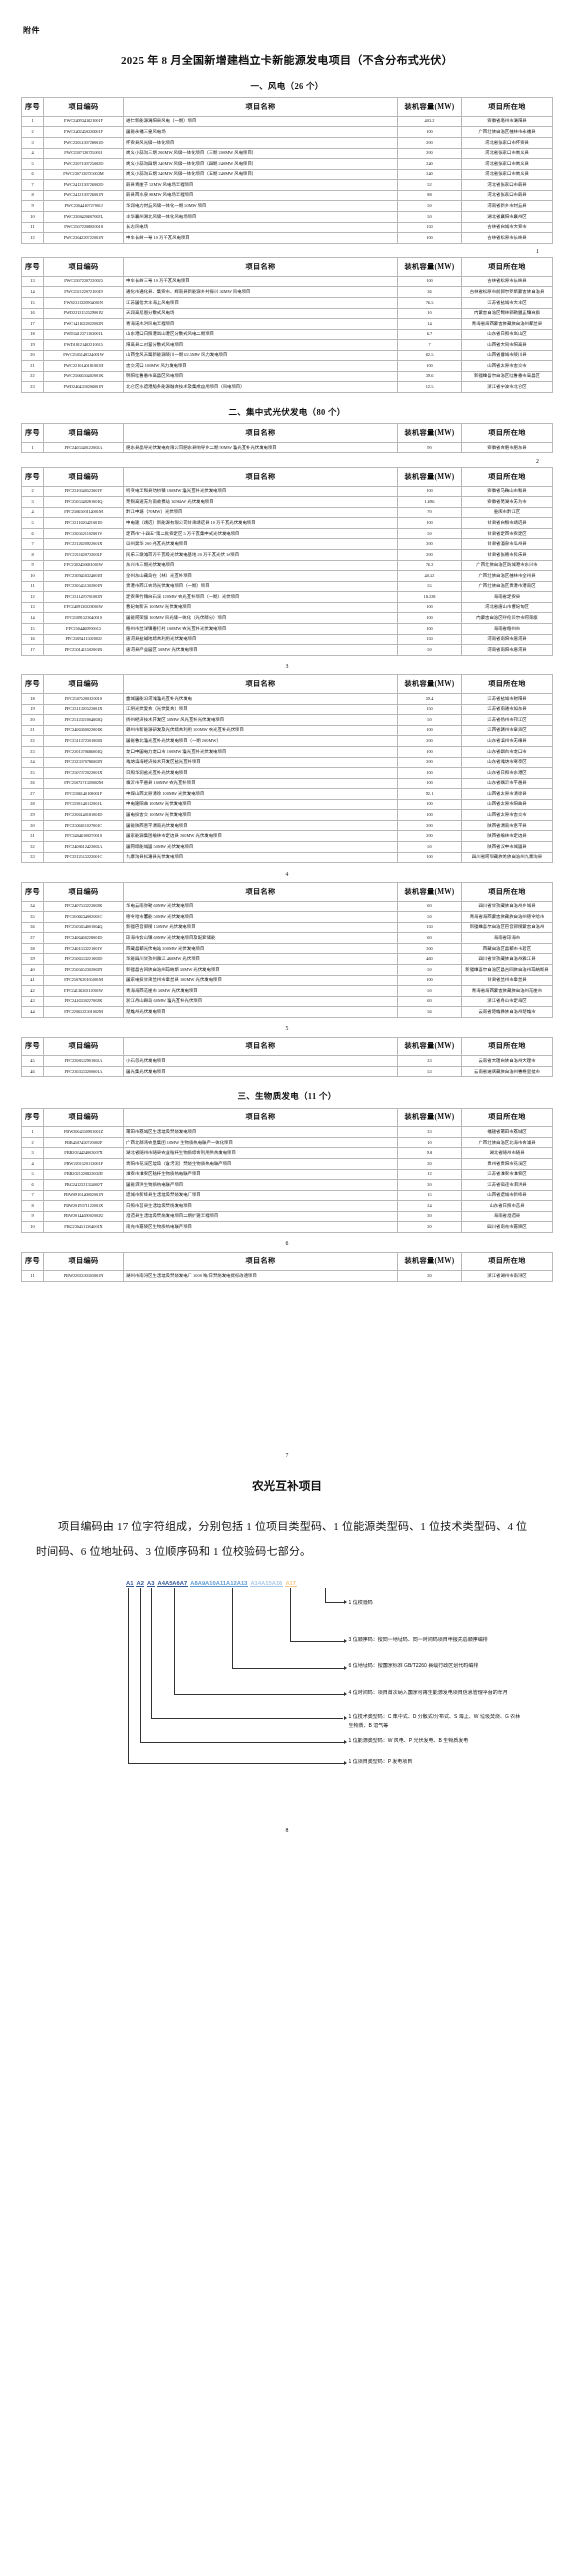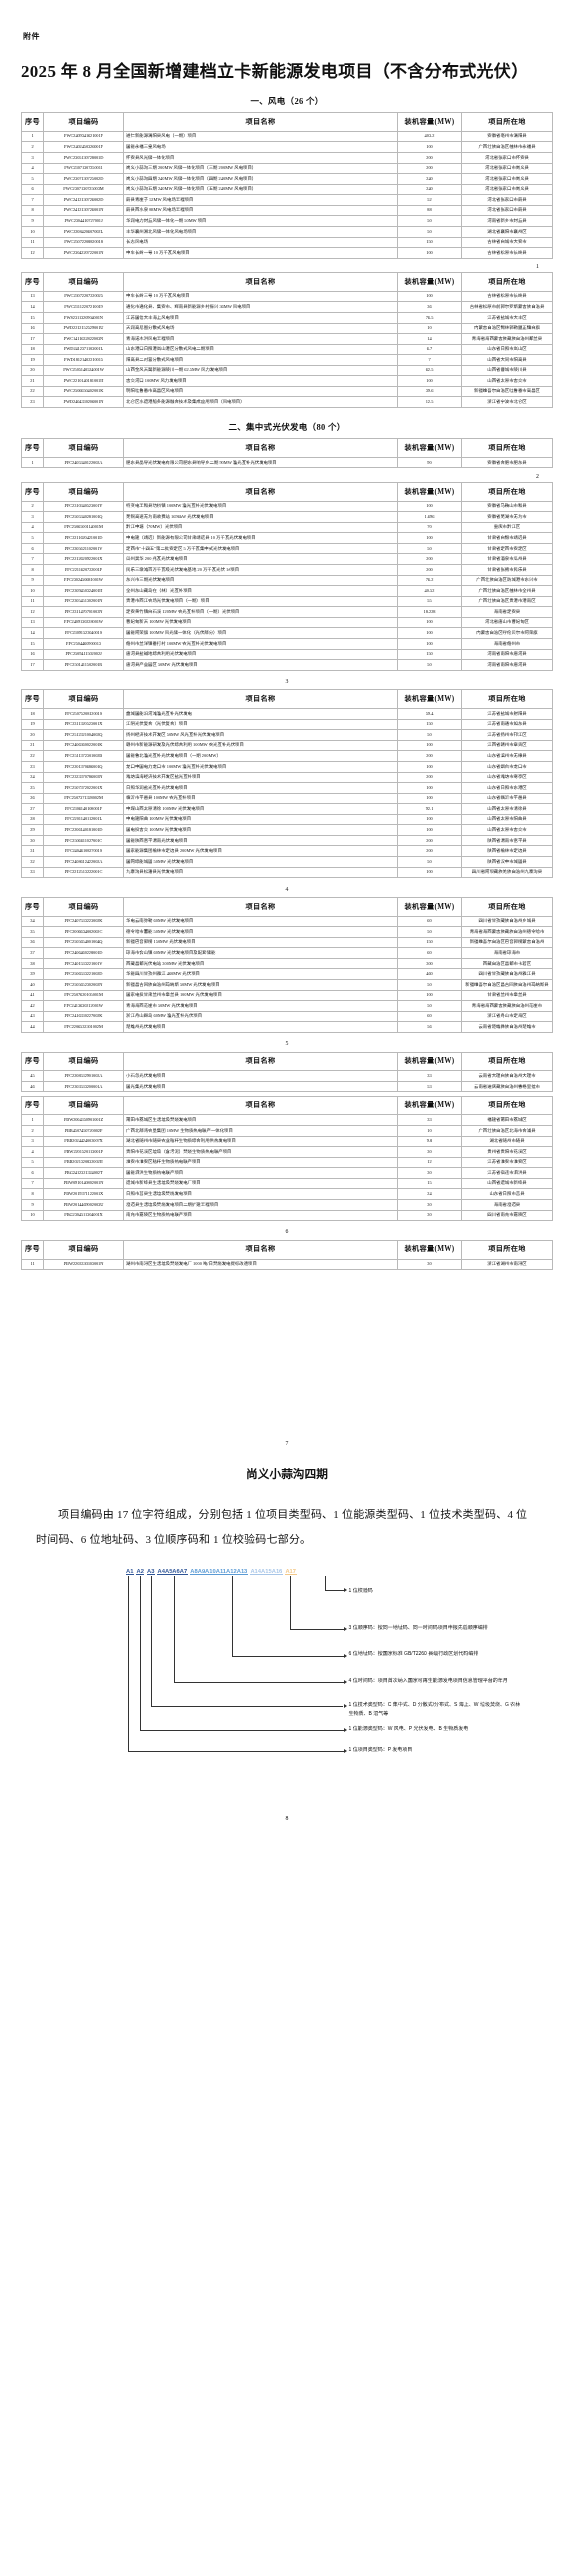--- a/index.html
+++ b/index.html
@@ -15,28 +15,28 @@
     color: #111111;
     -webkit-font-smoothing: antialiased;
   }
   .page {
     width: 574px;
     padding: 0 21px;
     position: relative;
   }
   .attach-label {
     font-size: 8px;
-    padding-top: 30px;
+    padding-top: 24px;
     padding-left: 2.1px;
     letter-spacing: 0.5px;
     font-weight: 600;
   }
   .doc-title {
-    text-align: left;
-    font-size: 17px;
+    text-align: center;
+    font-size: 11px;
     font-weight: 700;
     letter-spacing: 0.3px;
     margin-top: 16px;
     margin-bottom: 0;
     font-family: "Liberation Serif", "DejaVu Serif", serif;
   }
   .section-title {
     text-align: center;
     font-size: 8.5px;
     font-weight: 700;
@@ -765,20 +765,21 @@
         <tr>
           <td class="c-idx">46</td>
           <td class="c-code">PPC2303533200001A</td>
           <td class="c-name">国光集光伏发电项目</td>
           <td class="c-cap">53</td>
           <td class="c-loc">云南省迪庆藏族自治州香格里拉市</td>
         </tr>
       </tbody>
   </table>
 
+  <div class="section-title">三、生物质发电（11 个）</div>
 
   <table class="grid">
     <thead>
       <tr>
         <th class="h-idx">序号</th>
         <th class="h-code">项目编码</th>
         <th>项目名称</th>
         <th class="h-cap">装机容量(MW)</th>
         <th class="h-loc">项目所在地</th>
       </tr>
@@ -876,21 +877,21 @@
           <td class="c-name">湖州市南浔区生活垃圾焚烧发电厂 1000 吨/日焚烧发电提标改造项目</td>
           <td class="c-cap">30</td>
           <td class="c-loc">浙江省湖州市南浔区</td>
         </tr>
       </tbody>
   </table>
 
   <div style="height:159px"></div>
   <div class="page-num">7</div>
 
-  <h2 class="code-title">尚义小蒜沟四期</h2>
+  <h2 class="code-title">农光互补项目</h2>
 
   <p class="code-para">项目编码由 17 位字符组成，分别包括 1 位项目类型码、1 位能源类型码、1 位技术类型码、4 位时间码、6 位地址码、3 位顺序码和 1 位校验码七部分。</p>
 
   <div class="code-figure">
     <div class="seg-row">
       <span class="seg s1">A1</span>
       <span class="seg s2">A2</span>
       <span class="seg s3">A3</span>
       <span class="seg s4">A4A5A6A7</span>
       <span class="seg s5">A8A9A10A11A12A13</span>

